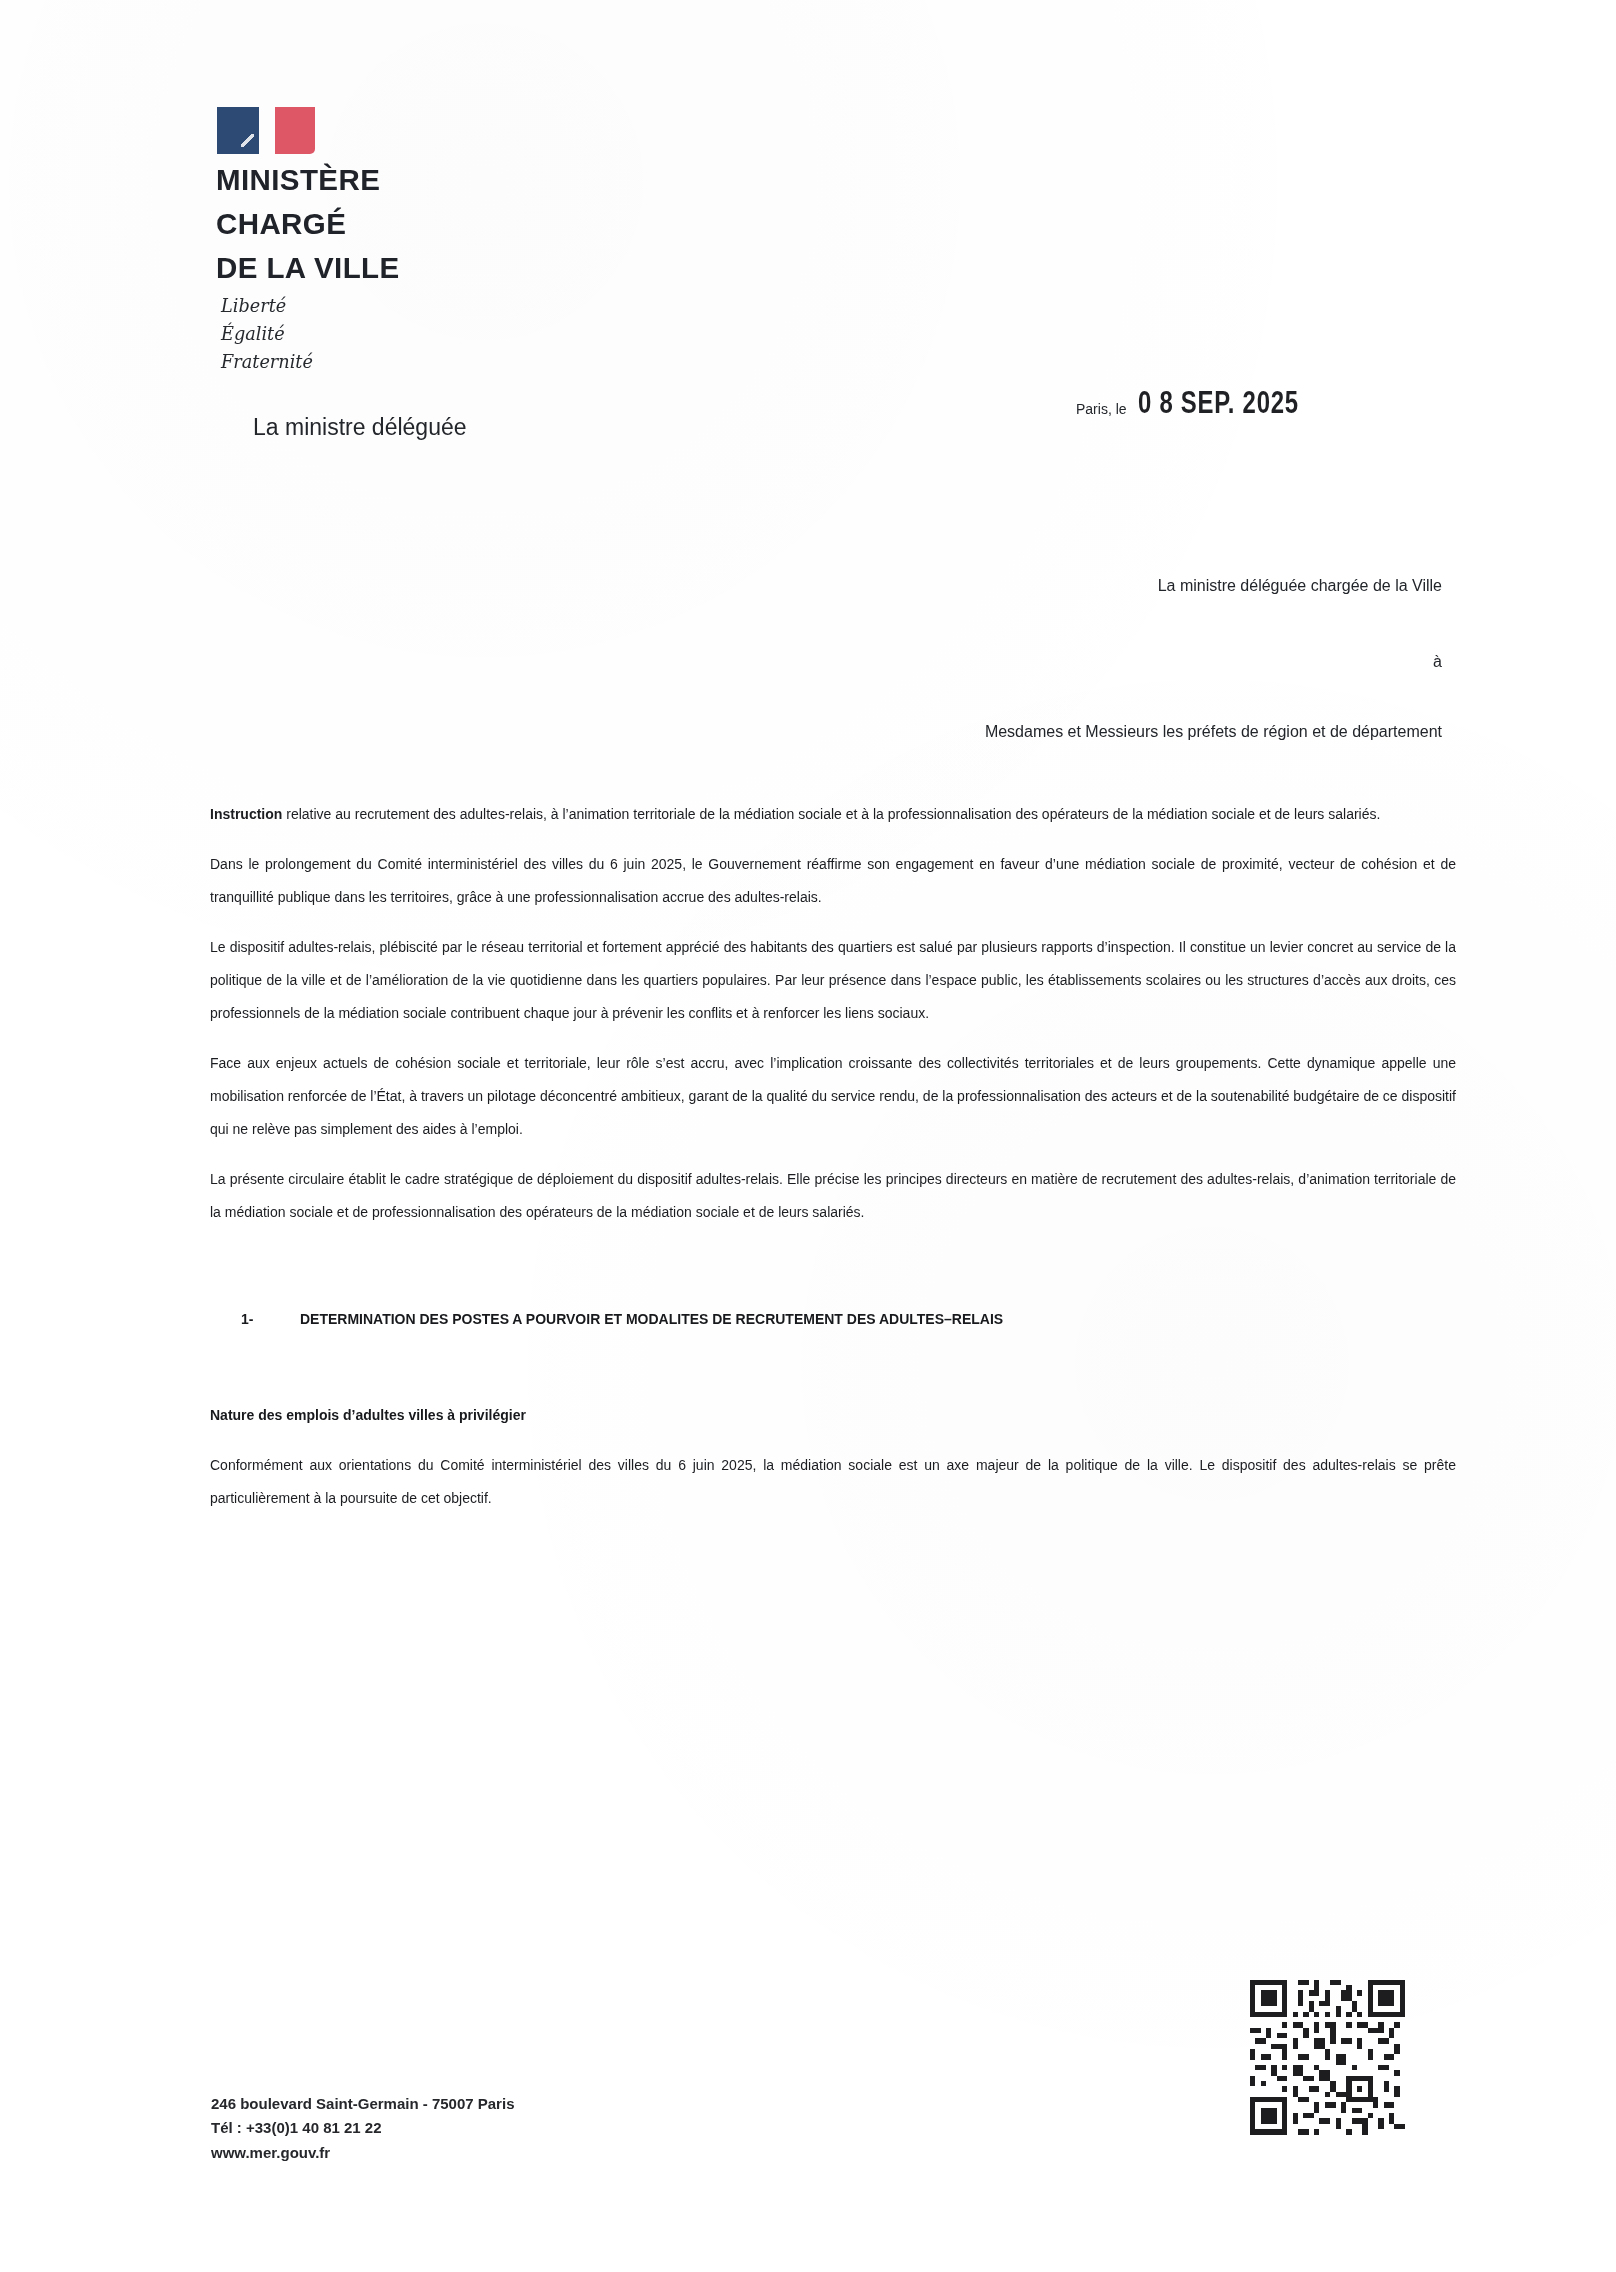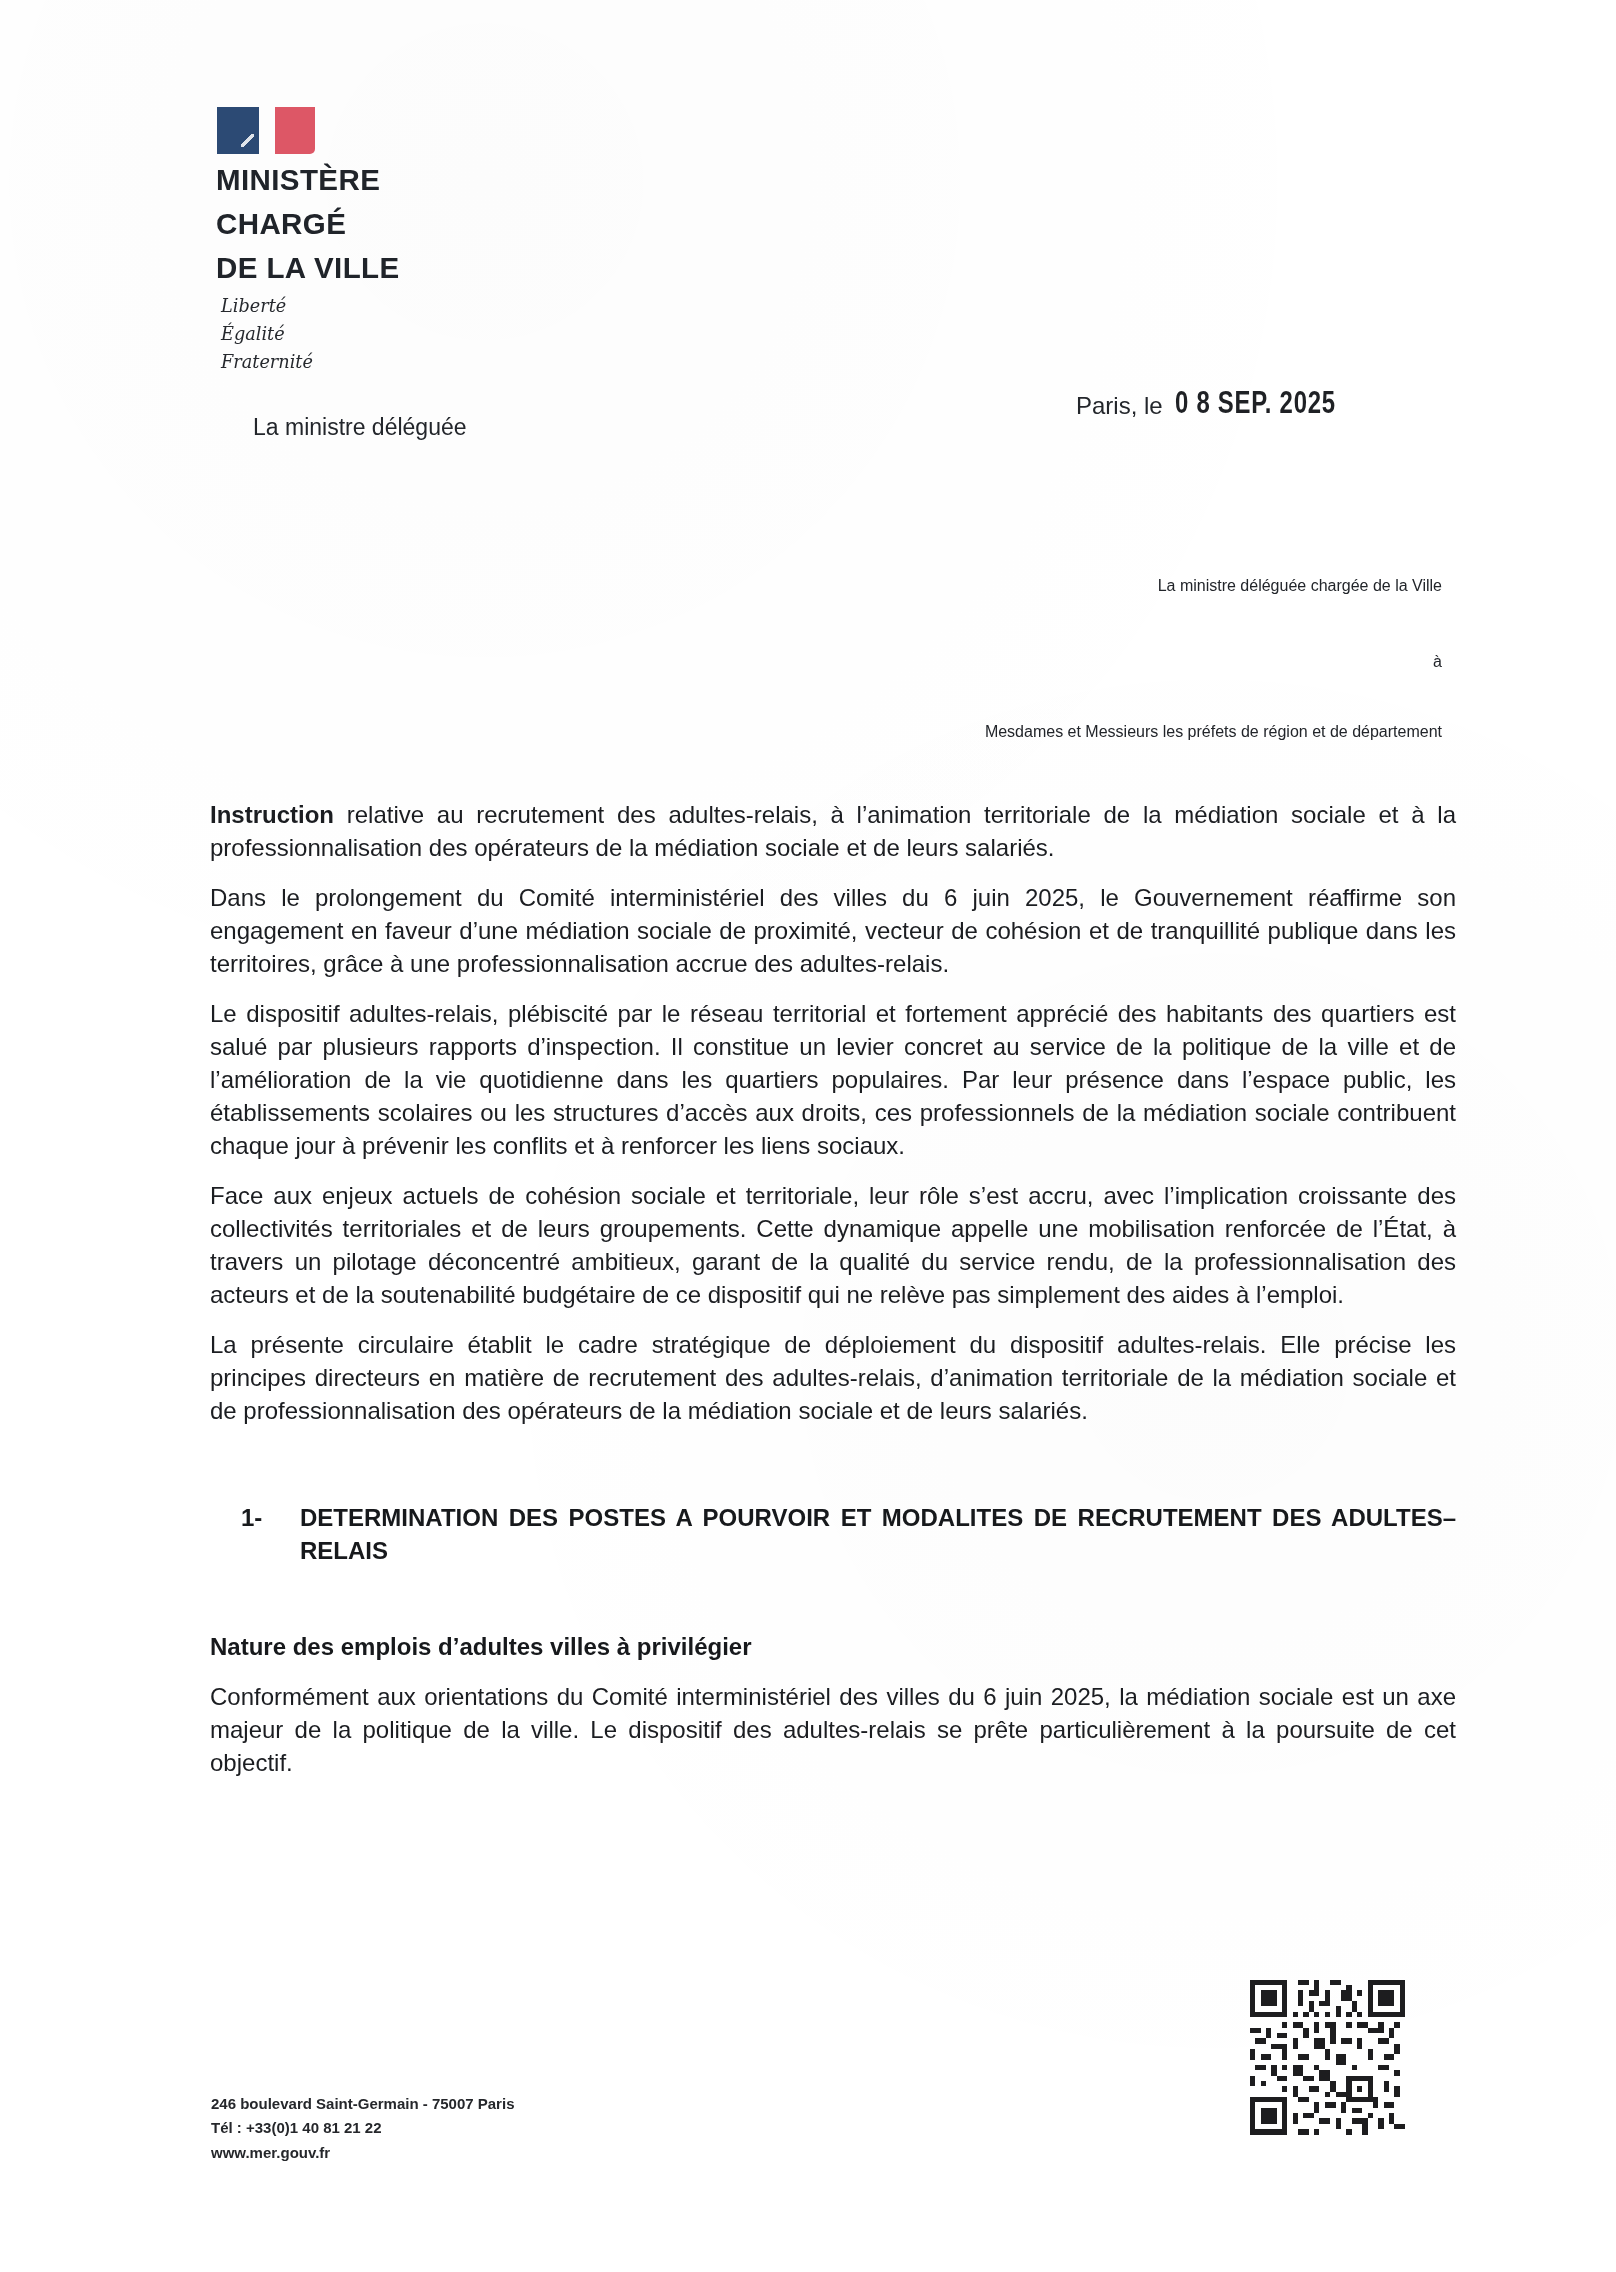--- a/index.html
+++ b/index.html
@@ -38,41 +38,41 @@
     font-family:"DejaVu Serif", serif; font-style:italic;
     font-size:17.7px; line-height:28px; color:#26292e;
   }
   .sender-title {
     position:absolute; left:220px; top:414px;
     font-size:23px; color:#23262b;margin-left:33px;
   }
 
   
   .dateline { position:absolute; left:1076px; top:390px; white-space:nowrap; }
-  .dateline .label { font-size:24px; color:#23262b; }
+  .dateline .label { font-size:14px; color:#23262b; }
   .date-stamp {
     display:inline-block; margin-left:11.8px;
     font-size:26px; font-weight:700; letter-spacing:0.8px;
     transform:scaleY(1.18) scaleX(0.92); transform-origin:left bottom;
     color:#1f2125;
   }
 
   
   .recipient {
     position:absolute; right:174px; top:571px; width:1052px;
     text-align:right; font-size:16px; color:#22252a;
   }
   .recipient .r1 { line-height:30px; }
   .recipient .r2 { margin-top:46px; line-height:30px; }
   .recipient .r3 { margin-top:40px; line-height:30px; }
 
   
   .body-col {
     position:absolute; left:210px; top:798px; width:1246px;
-    font-size:24px; line-height:33px; text-align:justify; color:#1b1d21;
+    font-size:14px; line-height:33px; text-align:justify; color:#1b1d21;
   }
   .body-col p { margin:0 0 17px 0; }
   .body-col p.last-intro { margin-bottom:74px; }
   b, .bold { font-weight:700; }
 
   .section-heading {
     display:flex; margin:0 0 63px 0;
     font-weight:700; color:#17191c;
   }
   .section-heading .num { width:59px; margin-left:31px; flex:none; }

